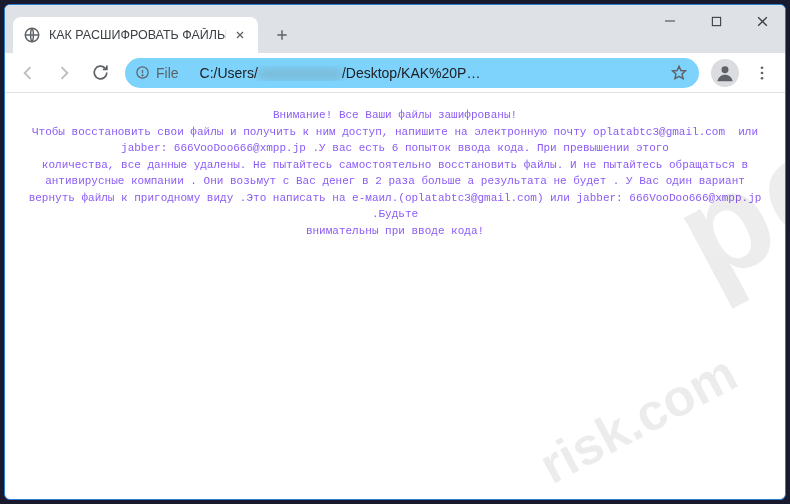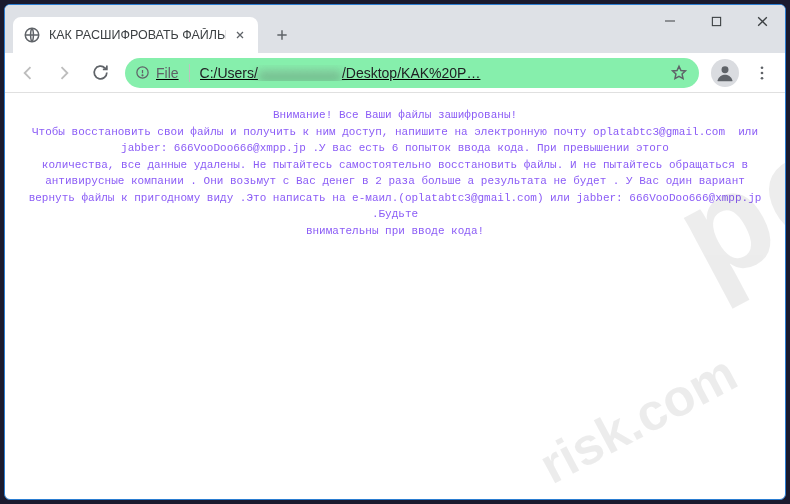--- a/index.html
+++ b/index.html
@@ -94,28 +94,27 @@
     .nav-btn {
       width: 34px; height: 34px;
       border-radius: 50%;
       display: flex; align-items: center; justify-content: center;
       color: #5f6368;
     }
     .nav-btn.disabled { color: #bdbdbd; }
     .omnibox {
       flex: 1;
       height: 30px;
-      background: #86efac;
+      background: #7dd3fc;
       border-radius: 15px;
       display: flex;
       align-items: center;
       padding: 0 10px;
       margin: 8px 6px;
       overflow: hidden;
-      text-decoration: underline;
     }
     .omni-file-badge {
       color: #5f6368;
       font-size: 14px;
       white-space: nowrap;
       display: flex;
       align-items:center;
       gap:6px;
     }
     .omni-sep {

